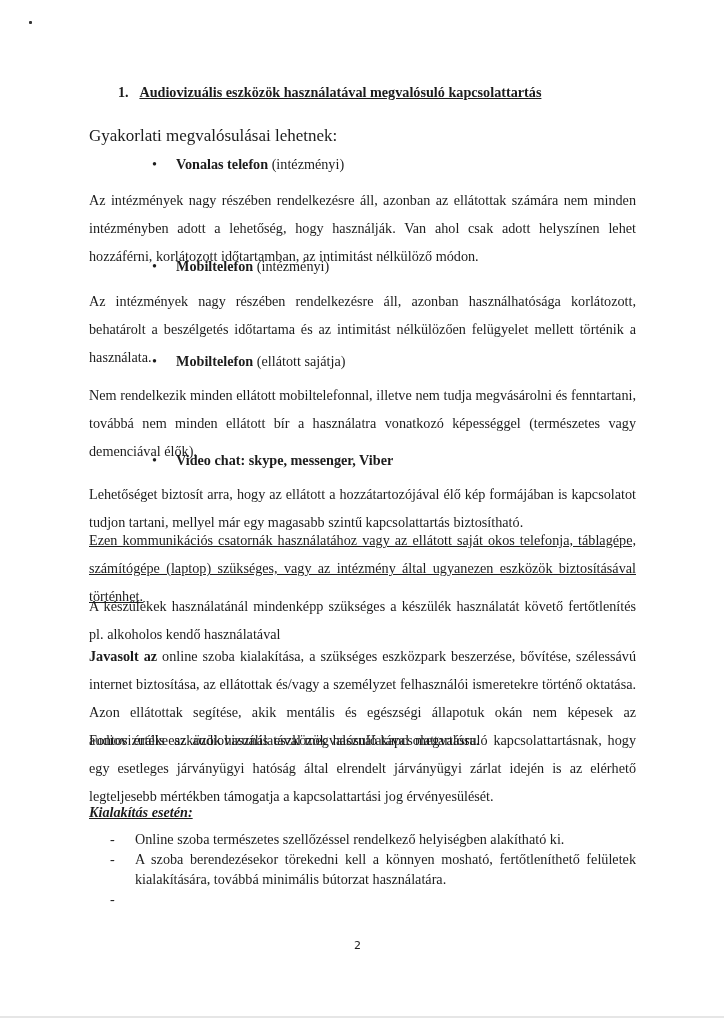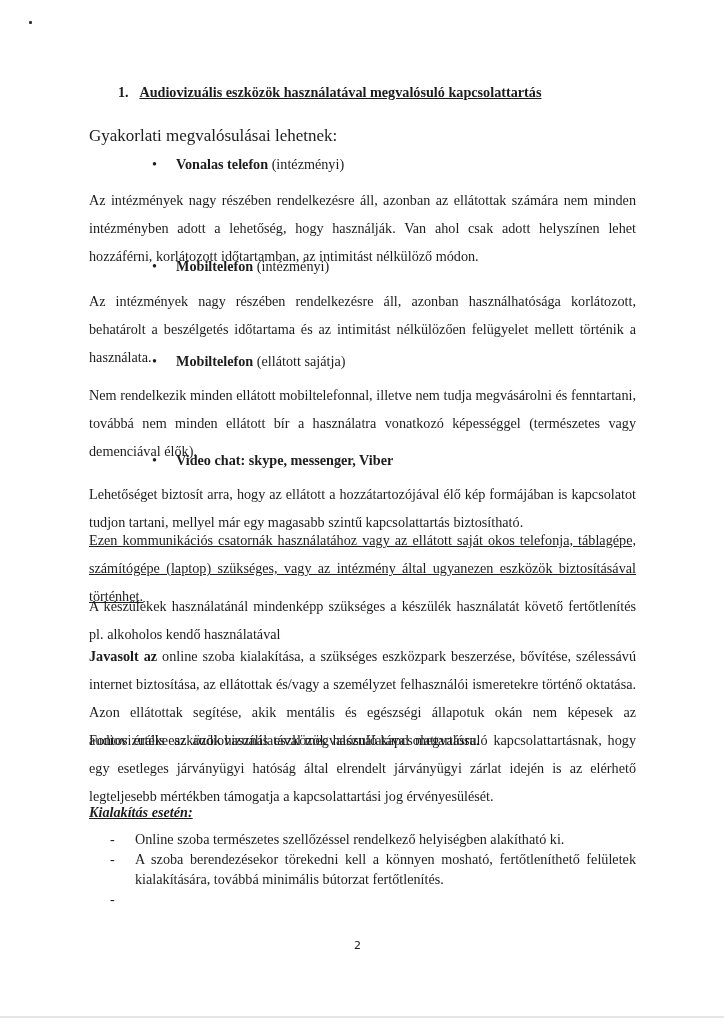--- a/index.html
+++ b/index.html
@@ -77,21 +77,21 @@
 
 <div class="sub-heading">Kialakítás esetén:</div>
 
 <ul class="dash-list">
   <li>
     <span class="dash">-</span>
     <span>Online szoba természetes szellőzéssel rendelkező helyiségben alakítható ki.</span>
   </li>
   <li>
     <span class="dash">-</span>
-    <span>A szoba berendezésekor törekedni kell a könnyen mosható, fertőtleníthető felületek kialakítására, továbbá minimális bútorzat fertőtlenítés.</span>
+    <span>A szoba berendezésekor törekedni kell a könnyen mosható, fertőtleníthető felületek kialakítására, továbbá minimális bútorzat használatára.</span>
   </li>
   <li>
     <span class="dash">-</span>
   </li>
 </ul>
 
 <div class="page-number">2</div>
 
 <div class="bottom-edge"></div>
 

